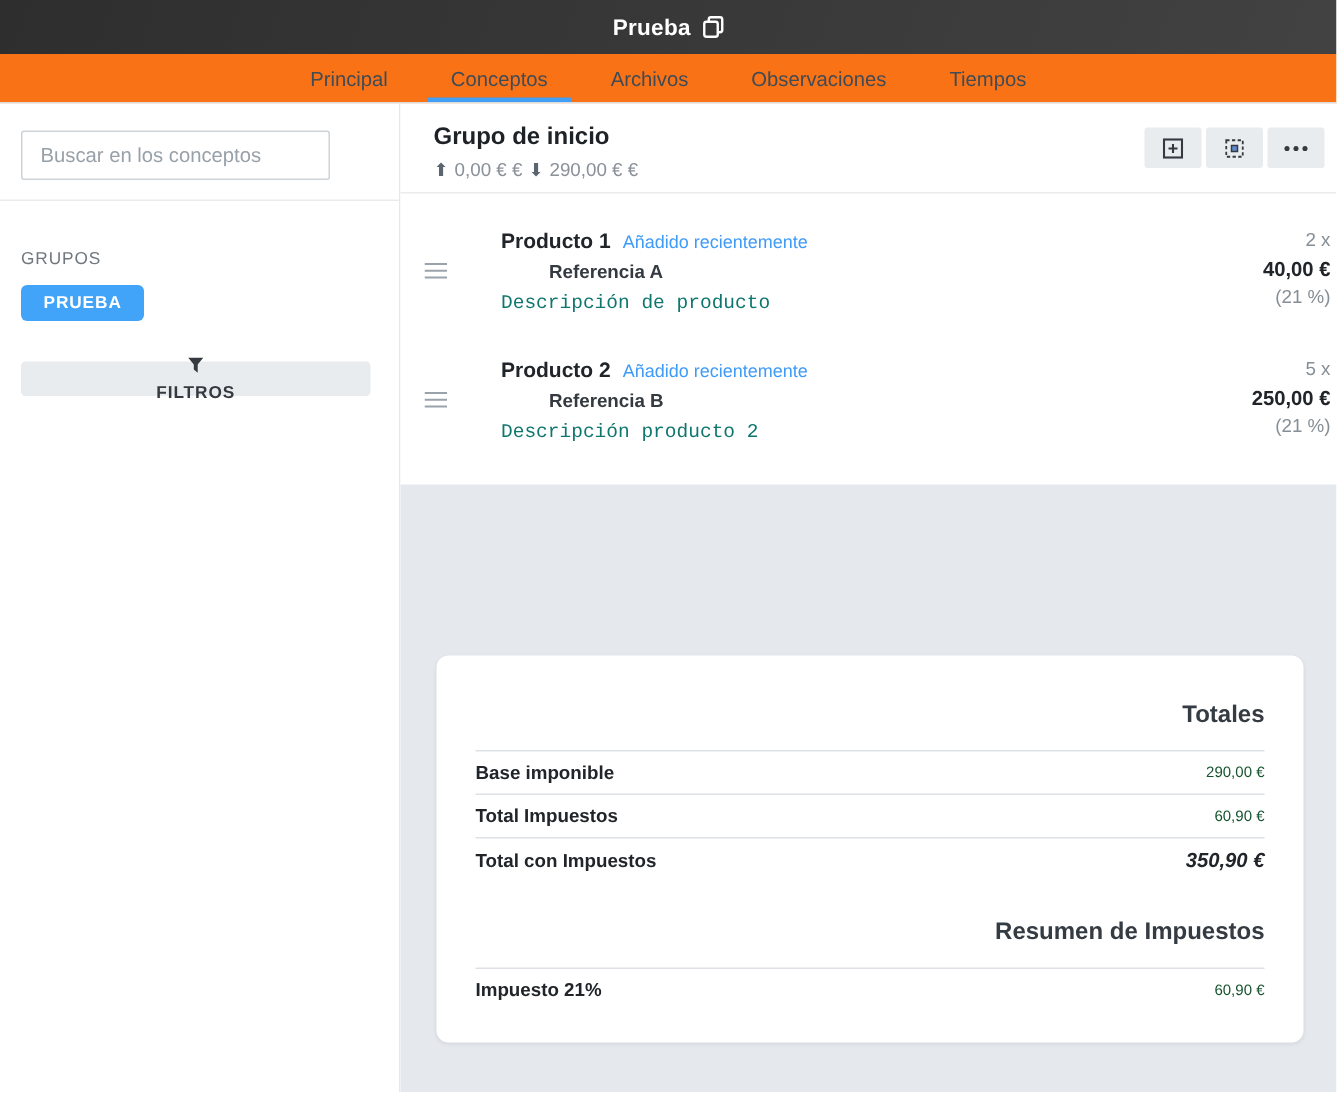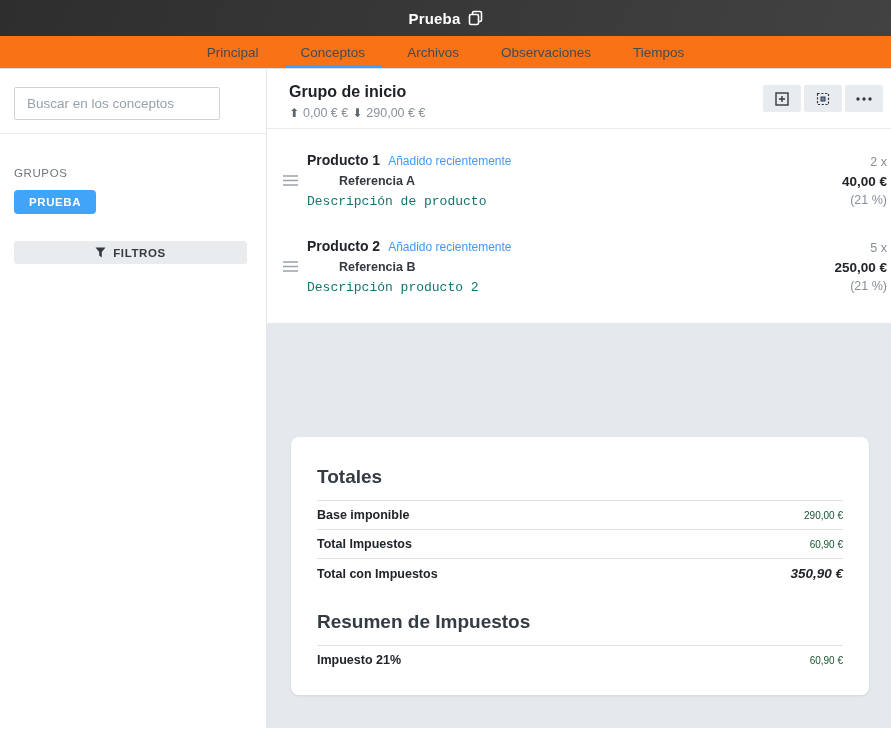--- a/index.html
+++ b/index.html
@@ -30,56 +30,56 @@
   .search-input::placeholder { color:#98a1a9; }
   .sidebar-divider { border-bottom:1px solid #ebebeb; }
   .groups-label { margin:33px 14px 11px 14px; font-size:11.5px; color:#707densed; color:#70777d;
     letter-spacing:.6px; }
   .group-chip { display:inline-block; margin:0 14px; background:#41a4f8; color:#fff;
     font-size:11.5px; font-weight:bold; letter-spacing:.6px; padding:6px 15px;
     border-radius:4px; cursor:pointer; }
   .filters-btn { display:flex; align-items:center; justify-content:center; gap:7px;
     margin:27px 14px 0 14px; width:233px; height:23px; background:#e9ecef; border:none;
     border-radius:3px; font-size:11.5px; font-weight:bold; color:#343a40;
-    letter-spacing:.6px; cursor:pointer; font-family:inherit; }
+    letter-spacing:.6px; cursor:pointer; font-family:inherit;flex-direction:column; }
 
   
   .main { flex:1; display:flex; flex-direction:column; background:#fff; min-width:0; }
 
   .group-header { display:flex; justify-content:space-between; align-items:flex-start;
     padding:13px 8px 8px 22px; border-bottom:1px solid #ececec; height:60px; }
   .gh-title { font-size:16px; line-height:19px; font-weight:bold; color:#1d2227; }
   .gh-stats { margin-top:4px; font-size:12.5px; line-height:16px; color:#8a9199;
     display:flex; align-items:center; gap:4px; }
   .gh-arrow { color:#5a6570; font-size:12px; }
   .gh-actions { display:flex; gap:3px; margin:3px 0 0 0; }
   .icon-btn { width:38px; height:27px; background:#e9ecef; border:none; border-radius:2px;
     display:flex; align-items:center; justify-content:center; cursor:pointer; }
 
   
   .product-list { padding:22px 4px 0 14px; }
-  .product-row { display:flex; align-items:center; margin-bottom:27px; cursor:pointer; }
+  .product-row { display:flex; margin-bottom:27px; cursor:pointer;gap:27px; }
   .drag-handle { width:18px; flex:none; display:flex; align-items:center;
     justify-content:center; cursor:grab; }
   .p-info { flex:1; margin-left:8px; min-width:0; }
   .p-titleline { display:flex; align-items:baseline; gap:8px; }
   .p-name { font-size:14px; line-height:19px; font-weight:bold; color:#212529; }
   .p-badge { font-size:12px; color:#3f9bf8; }
   .p-ref { margin-top:3px; font-size:12.5px; line-height:17px; font-weight:bold; color:#343a40;padding-left:32px; }
   .p-desc { margin-top:3px; font-size:13px; line-height:17px; color:#0f766e;font-family:Liberation Mono, monospace; }
   .p-amounts { text-align:right; flex:none; }
   .p-qty { font-size:12.5px; line-height:19px; color:#868e96; }
   .p-price { font-size:13.5px; line-height:20px; font-weight:bold; color:#212529; }
   .p-tax { font-size:12.5px; line-height:17px; color:#868e96; }
 
   
   .totals-area { height:406px; background:#e5e9ed; padding:114px 22px 0 24px; }
   .totals-card { background:#fff; border-radius:8px; height:258px;
     box-shadow:0 1px 3px rgba(0,0,0,.08); padding:30px 26px 22px 26px; }
-  .card-heading { font-size:19px; font-weight:bold; color:#343b42; line-height:20px; }
+  .card-heading { font-size:16px; font-weight:bold; color:#343b42; line-height:20px;text-align:right; }
   .t-rows { margin-top:13px; }
   .t-row { display:flex; justify-content:space-between; align-items:center;
     border-top:1px solid #dde1e5; padding:7px 0; }
   .t-label { font-size:12.5px; font-weight:bold; color:#212529; }
   .t-value { font-size:10px; color:#14532d; }
   .t-value.bold { font-weight:bold; font-size:13.5px; color:#212529;font-style:italic; }
   .resumen-heading { margin-top:24px; }
 </style>
 </head>
 <body>

